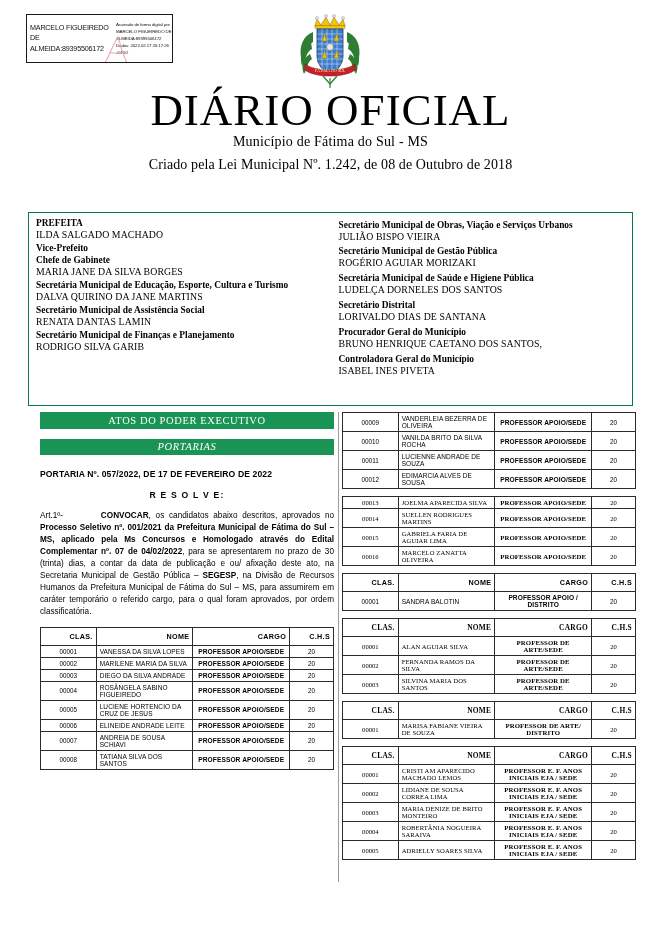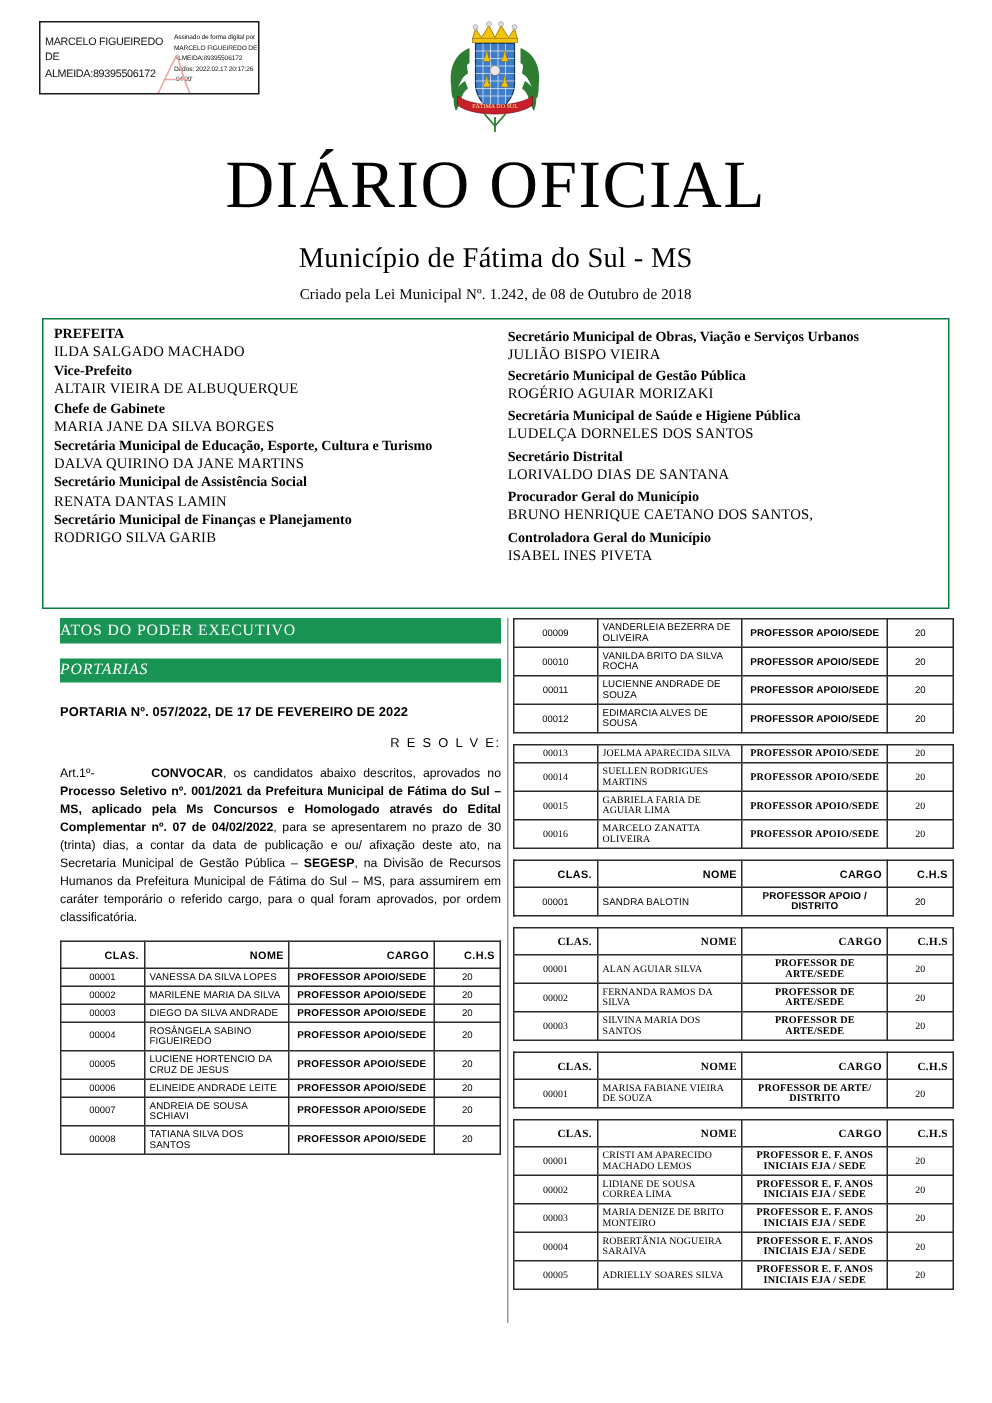--- a/index.html
+++ b/index.html
@@ -26,31 +26,31 @@
   }
   .sig-swoosh{
     position:absolute;left:74px;top:20px;width:34px;height:30px;
     pointer-events:none;
   }
 
   
   .brasao{position:absolute;left:293px;top:12px;width:74px;height:78px;}
 
   
-  .masthead{position:absolute;left:0;top:101px;width:661px;text-align:center;}
+  .masthead{position:absolute;left:0;top:88px;width:661px;text-align:center;}
   .title-main{
     font-family:"Liberation Serif",serif;font-size:45px;line-height:1;
     letter-spacing:1px;font-weight:400;
   }
   .title-sub{
-    font-family:"Liberation Serif",serif;font-size:19px;line-height:1.15;
-    margin-top:16px;letter-spacing:0.2px;
+    font-family:"Liberation Serif",serif;font-size:14px;line-height:1.15;
+    margin-top:1px;letter-spacing:0.2px;
   }
   .title-law{
-    font-family:"Liberation Serif",serif;font-size:10px;margin-top:7px;
+    font-family:"Liberation Serif",serif;font-size:14px;margin-top:7px;
     letter-spacing:0.1px;
     text-align:center;
   }
 
   
   .edition-rule{
     position:absolute;left:28px;top:183px;width:605px;
     border-top:2.4px solid #0b7a41;border-bottom:2.4px solid #0b7a41;
     height:19px;box-sizing:content-box;
   }
@@ -84,39 +84,39 @@
   
   .col-left{position:absolute;left:40px;top:412px;width:294px;}
   .col-right{position:absolute;left:342px;top:412px;width:294px;}
 
   .divider{
     position:absolute;left:338px;top:412px;width:0;height:470px;
     border-left:1px solid #9a9a9a;
   }
 
   .greenbar{
-    background:#1a9455;color:#ffffff;
+    background:#1a9455;color:#ffffff;text-align:center;
     font-family:"Liberation Serif",serif;font-size:10.5px;letter-spacing:0.6px;
     padding:2.5px 0 3px 0;margin-bottom:10px;
   }
   .greenbar.second{margin-top:2px;margin-bottom:8px;font-style:italic;}
 
   .portaria-title{
     font-family:"Liberation Sans",sans-serif;font-weight:bold;font-size:8.6px;
     letter-spacing:0.1px;margin-bottom:11px;margin-top:14px;
   }
   .body-p{
     font-family:"Liberation Sans",sans-serif;font-size:8.2px;line-height:1.46;
     text-align:justify;margin:0 0 9px 0;
   }
   .body-p b{font-weight:bold;}
   .indent{text-indent:34px;}
   .resolve{
-    font-family:"Liberation Sans",sans-serif;font-weight:normal;font-size:8.6px;
-    text-align:right;margin:8px 0 10px 0;letter-spacing:1.2px;
+    font-family:"Liberation Sans",sans-serif;font-weight:bold;font-size:8.6px;
+    text-align:center;margin:8px 0 10px 0;letter-spacing:1.2px;
   }
 
   
   table.clas{
     border-collapse:collapse;width:100%;table-layout:fixed;margin-bottom:7px;
   }
   table.clas td,table.clas th{
     border:1px solid #2b2b2b;padding:2px 3px;vertical-align:middle;
   }
   table.clas th{
@@ -220,21 +220,20 @@
     <div class="title-sub">Município de Fátima do Sul - MS</div>
     <div class="title-law">Criado pela Lei Municipal Nº. 1.242, de 08 de Outubro de 2018</div>
   </div>
 
 
   <div class="officials">
     <div class="off-col left">
       <div class="off-role">PREFEITA</div>
       <div class="off-name">ILDA SALGADO MACHADO</div>
       <div class="off-role">Vice-Prefeito</div>
-      <div class="off-name">ALTAIR VIEIRA DE ALBUQUERQUE</div>
       <div class="off-role">Chefe de Gabinete</div>
       <div class="off-name">MARIA JANE DA SILVA BORGES</div>
       <div class="off-role">Secretária Municipal de Educação, Esporte, Cultura e Turismo</div>
       <div class="off-name">DALVA QUIRINO DA JANE MARTINS</div>
       <div class="off-role">Secretário Municipal de Assistência Social</div>
       <div class="off-name">RENATA DANTAS LAMIN</div>
       <div class="off-role">Secretário Municipal de Finanças e Planejamento</div>
       <div class="off-name">RODRIGO SILVA GARIB</div>
     </div>
     <div class="off-col right">

